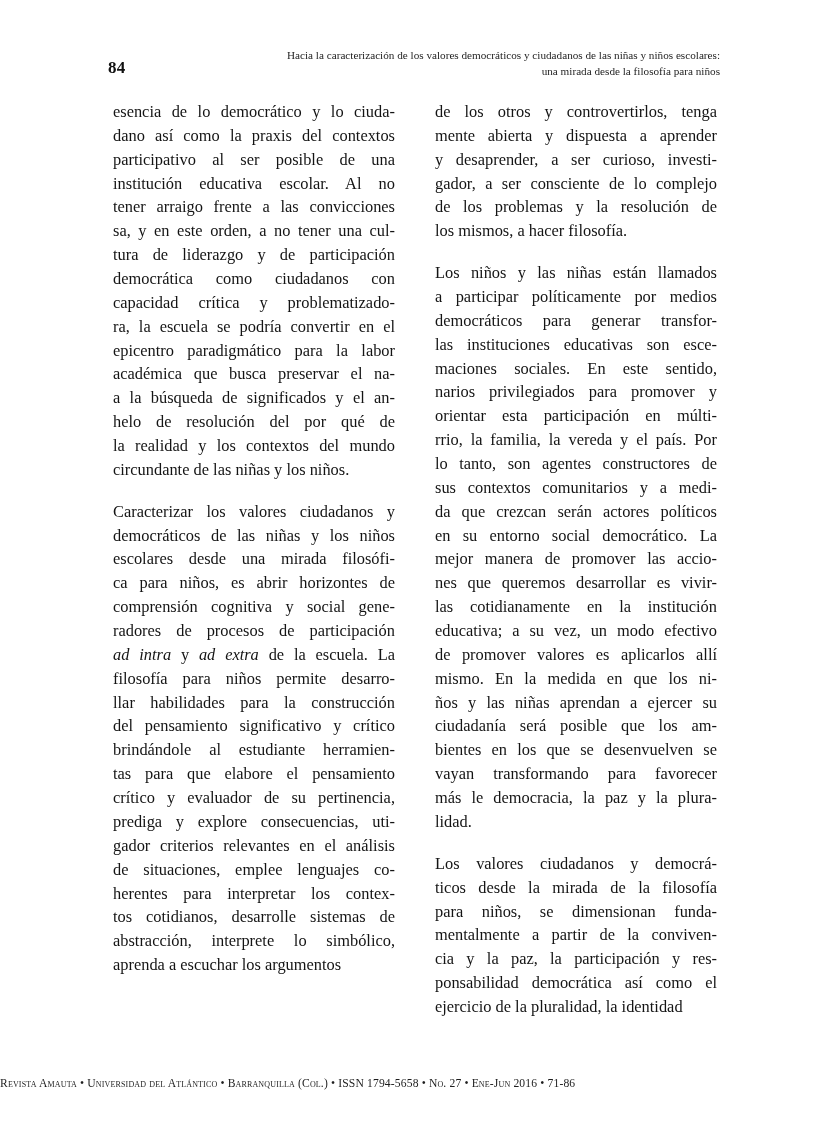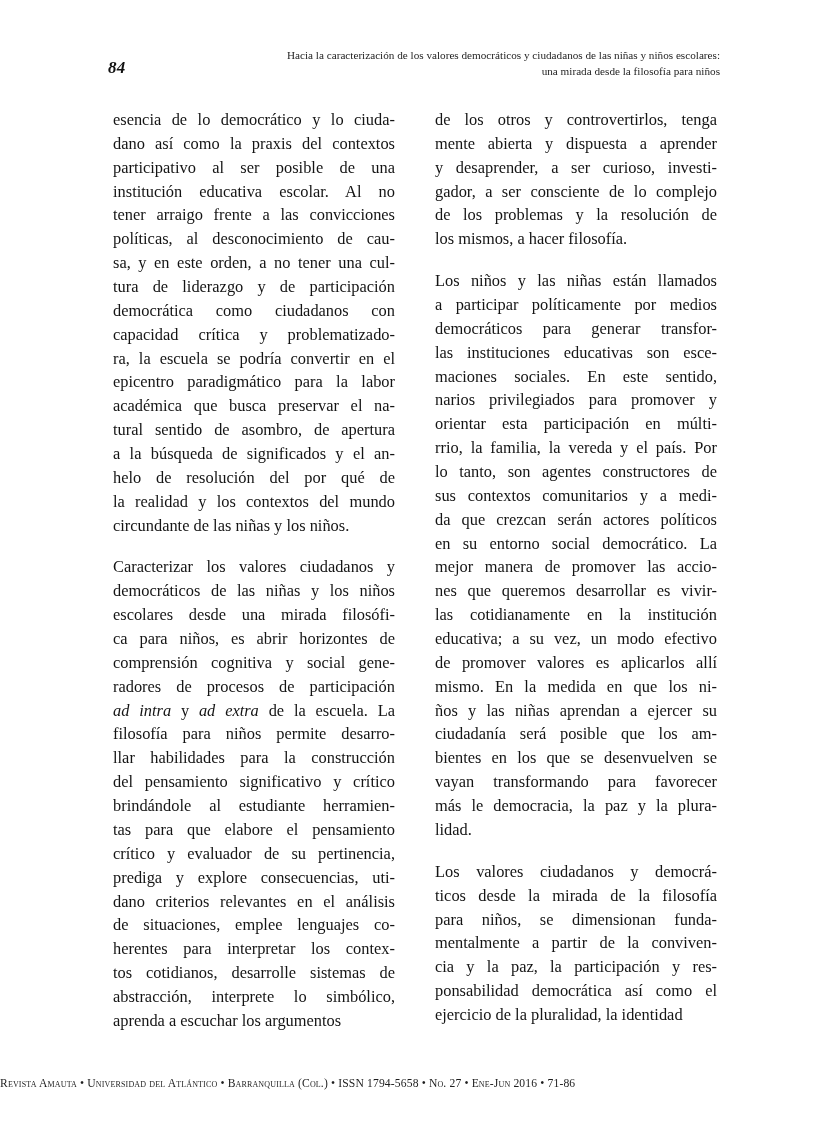--- a/index.html
+++ b/index.html
@@ -27,37 +27,36 @@
     align-items: flex-start;
     justify-content: space-between;
   }
   .folio {
     font-size: 17px;
     font-weight: bold;
     line-height: 1.1;
     padding-top: 11px;
     color: #111;
     letter-spacing: 0.2px;
-    font-style: italic;
   }
   .head-title {
     text-align: right;
     font-size: 11.2px;
     line-height: 1.42;
     color: #1d1d1d;
     max-width: 470px;
   }
   .head-title .l1,
   .head-title .l2 { display: block; white-space: nowrap; }
 
   
   .columns {
     position: absolute;
     left: 113px;
-    top: 108px;
+    top: 100px;
     width: 604px;
     height: 930px;
     display: flex;
     gap: 40px;
   }
   .col {
     width: 288px;
   }
   .col p {
     margin: 0 0 18px 0;
@@ -112,50 +111,48 @@
 
   <div class="columns">
 
     <div class="col">
       <p>
           <span class="ln">esencia de lo democrático y lo ciuda-</span>
           <span class="ln">dano así como la praxis del contextos</span>
           <span class="ln">participativo al ser posible de una</span>
           <span class="ln">institución educativa escolar. Al no</span>
           <span class="ln">tener arraigo frente a las convicciones</span>
-          <span class="ln">políticas, al desconocimiento de cau-</span>
           <span class="ln">sa, y en este orden, a no tener una cul-</span>
           <span class="ln">tura de liderazgo y de participación</span>
           <span class="ln">democrática como ciudadanos con</span>
           <span class="ln">capacidad crítica y problematizado-</span>
           <span class="ln">ra, la escuela se podría convertir en el</span>
           <span class="ln">epicentro paradigmático para la labor</span>
           <span class="ln">académica que busca preservar el na-</span>
-          <span class="ln">tural sentido de asombro, de apertura</span>
           <span class="ln">a la búsqueda de significados y el an-</span>
           <span class="ln">helo de resolución del por qué de</span>
           <span class="ln">la realidad y los contextos del mundo</span>
           <span class="ln last">circundante de las niñas y los niños.</span>
         </p>
       <p>
           <span class="ln">Caracterizar los valores ciudadanos y</span>
           <span class="ln">democráticos de las niñas y los niños</span>
           <span class="ln">escolares desde una mirada filosófi-</span>
           <span class="ln">ca para niños, es abrir horizontes de</span>
           <span class="ln">comprensión cognitiva y social gene-</span>
           <span class="ln">radores de procesos de participación</span>
           <span class="ln"><i>ad intra</i> y <i>ad extra</i> de la escuela. La</span>
           <span class="ln">filosofía para niños permite desarro-</span>
           <span class="ln">llar habilidades para la construcción</span>
           <span class="ln">del pensamiento significativo y crítico</span>
           <span class="ln">brindándole al estudiante herramien-</span>
           <span class="ln">tas para que elabore el pensamiento</span>
           <span class="ln">crítico y evaluador de su pertinencia,</span>
           <span class="ln">prediga y explore consecuencias, uti-</span>
-          <span class="ln">dano criterios relevantes en el análisis</span>
+          <span class="ln">gador criterios relevantes en el análisis</span>
           <span class="ln">de situaciones, emplee lenguajes co-</span>
           <span class="ln">herentes para interpretar los contex-</span>
           <span class="ln">tos cotidianos, desarrolle sistemas de</span>
           <span class="ln">abstracción, interprete lo simbólico,</span>
           <span class="ln last">aprenda a escuchar los argumentos</span>
         </p>
     </div>
 
     <div class="col">
       <p>

